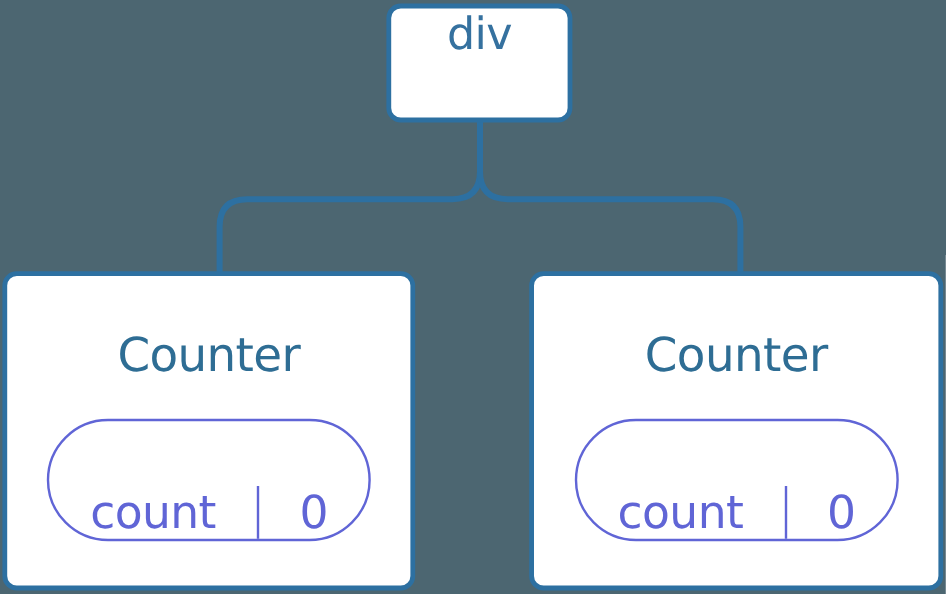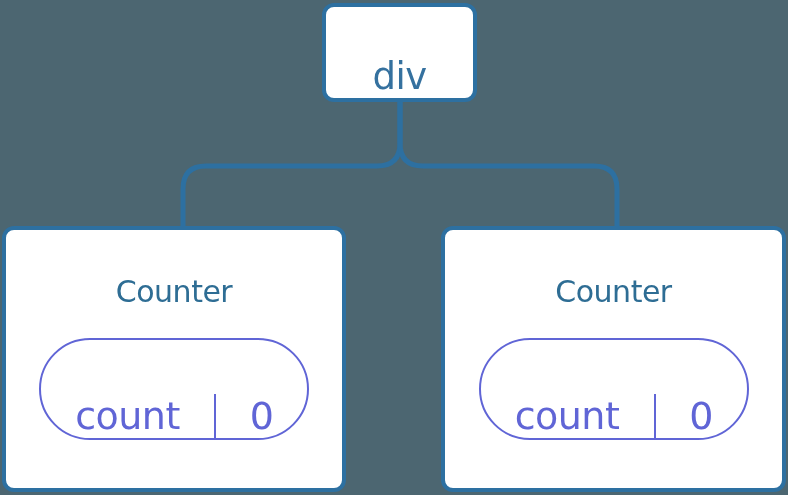--- a/index.html
+++ b/index.html
@@ -14,42 +14,42 @@
   #tree-svg { position:absolute; left:0; top:0; }
 
   .node-root {
     position:absolute;
     left:322px; top:3px;
     width:155px; height:99px;
     box-sizing:border-box;
     background:#ffffff;
     border:4px solid #2D70A1;
     border-radius:12px;
-    display:flex; align-items:flex-end; justify-content:center;
+    display:flex; align-items:flex-start; justify-content:center;
     font-size:37px;
     color:#35719F;
     letter-spacing:-0.5px;
   }
 
   .card {
     position:absolute;
     top:226px;
     height:266px;
     box-sizing:border-box;
     background:#ffffff;
     border:4px solid #2D70A1;
     border-radius:12px;
     display:flex; flex-direction:column; align-items:center;
   }
   .card.left  { left:2px;  width:344px; }
   .card.right { left:441px; width:345px; }
 
   .card-title {
     margin-top:44px;
-    font-size:30px;
+    font-size:39px;
     line-height:1.2;
     color:#2E6D94;
     letter-spacing:-0.5px;
   }
 
   .state-pill {
     margin-top:28px;
     width:270px; height:102px;
     box-sizing:border-box;
     border:2px solid #6065D6;

